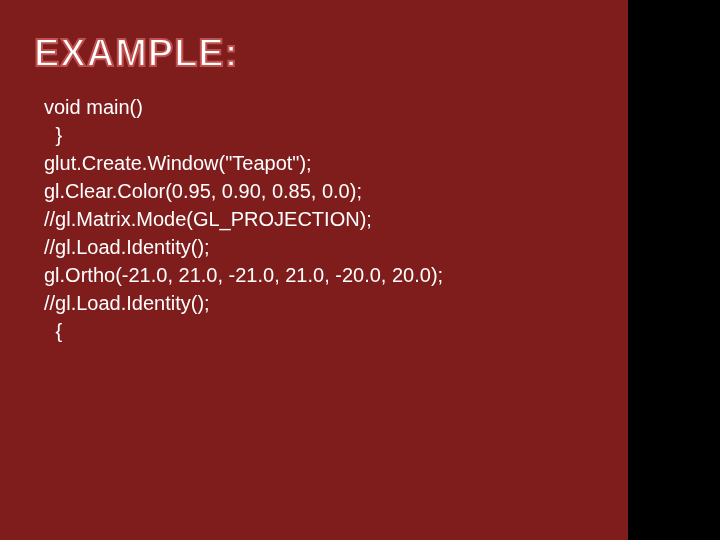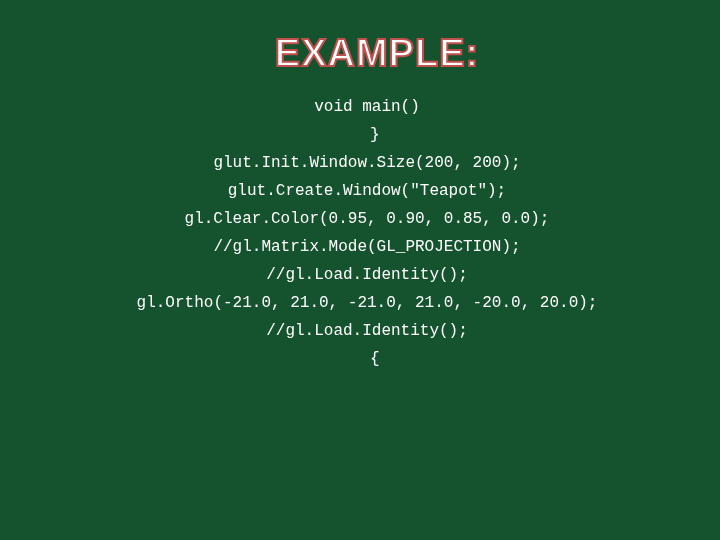--- a/index.html
+++ b/index.html
@@ -5,60 +5,58 @@
   html, body {
     margin: 0;
     padding: 0;
     width: 720px;
     height: 540px;
     background: #000;
     font-family: "Trebuchet MS", "Lucida Sans Unicode", Arial, sans-serif;
     overflow: hidden;
   }
   .slide {
-    width: 720px;
+    width: 628px;
     height: 540px;
-    background: #14532d;
+    background: #7f1d1d;
     color: #fff;
     box-sizing: border-box;
-    text-align: center;
   }
   .heading {
     font-size: 38px;
     font-weight: 700;
     letter-spacing: 1px;
     color: #fff;
     -webkit-text-stroke: 2px #C0504D;
     padding: 32px 0 0 34px;
     margin: 0 0 18px 0;
     font-family: "Arial Black", "Arial", sans-serif;
   }
   .code-block {
-    padding: 0 0 0 14px;
-    font-size: 16px;
+    padding: 0 0 0 44px;
+    font-size: 20px;
     line-height: 28px;
     color: #fff;
-    font-family: Liberation Mono, monospace;
+    font-family: Liberation Sans, sans-serif;
   }
   .code-line {
     white-space: pre;
   }
   .brace {
     padding-left: 6px;
   }
 </style>
 </head>
 <body>
 
 <div class="slide">
   <h1 class="heading">EXAMPLE:</h1>
   <div class="code-block">
     <div class="code-line">void main()</div>
     <div class="code-line brace"> }</div>
-    <div class="code-line">glut.Init.Window.Size(200, 200);</div>
     <div class="code-line">glut.Create.Window("Teapot");</div>
     <div class="code-line">gl.Clear.Color(0.95, 0.90, 0.85, 0.0);</div>
     <div class="code-line">//gl.Matrix.Mode(GL_PROJECTION);</div>
     <div class="code-line">//gl.Load.Identity();</div>
     <div class="code-line">gl.Ortho(-21.0, 21.0, -21.0, 21.0, -20.0, 20.0);</div>
     <div class="code-line">//gl.Load.Identity();</div>
     <div class="code-line brace"> {</div>
   </div>
 </div>
 

